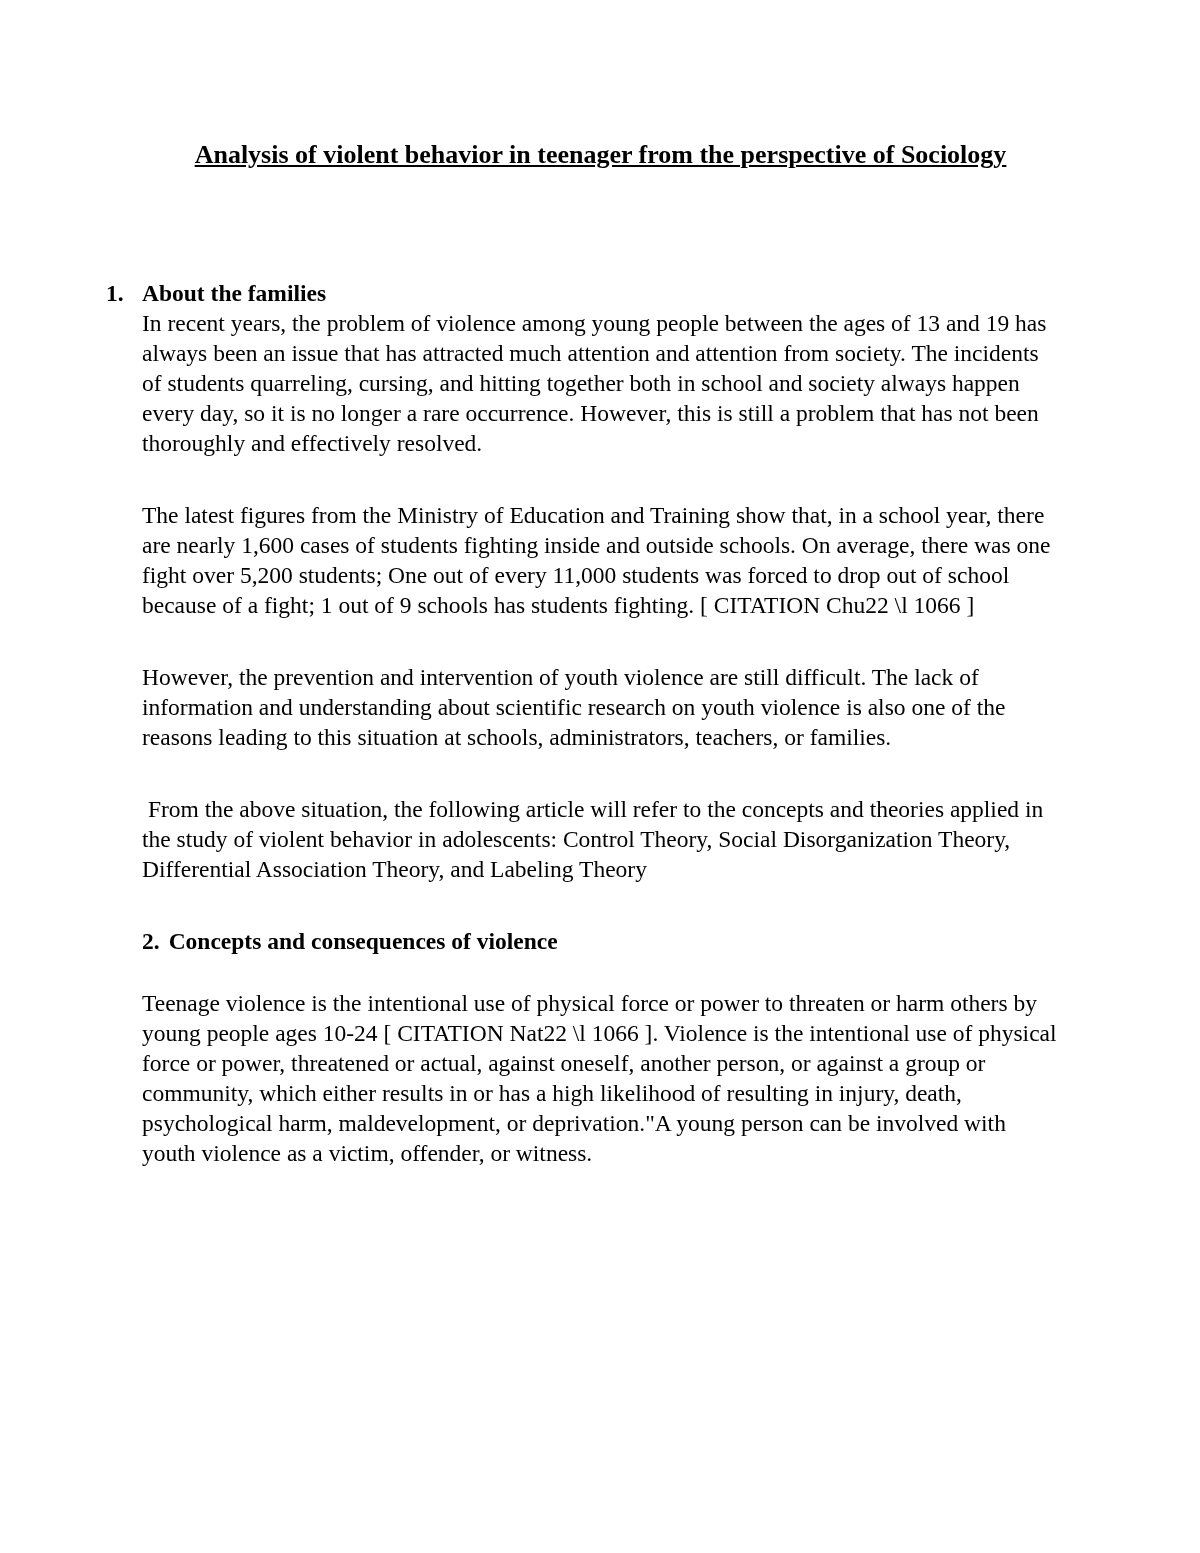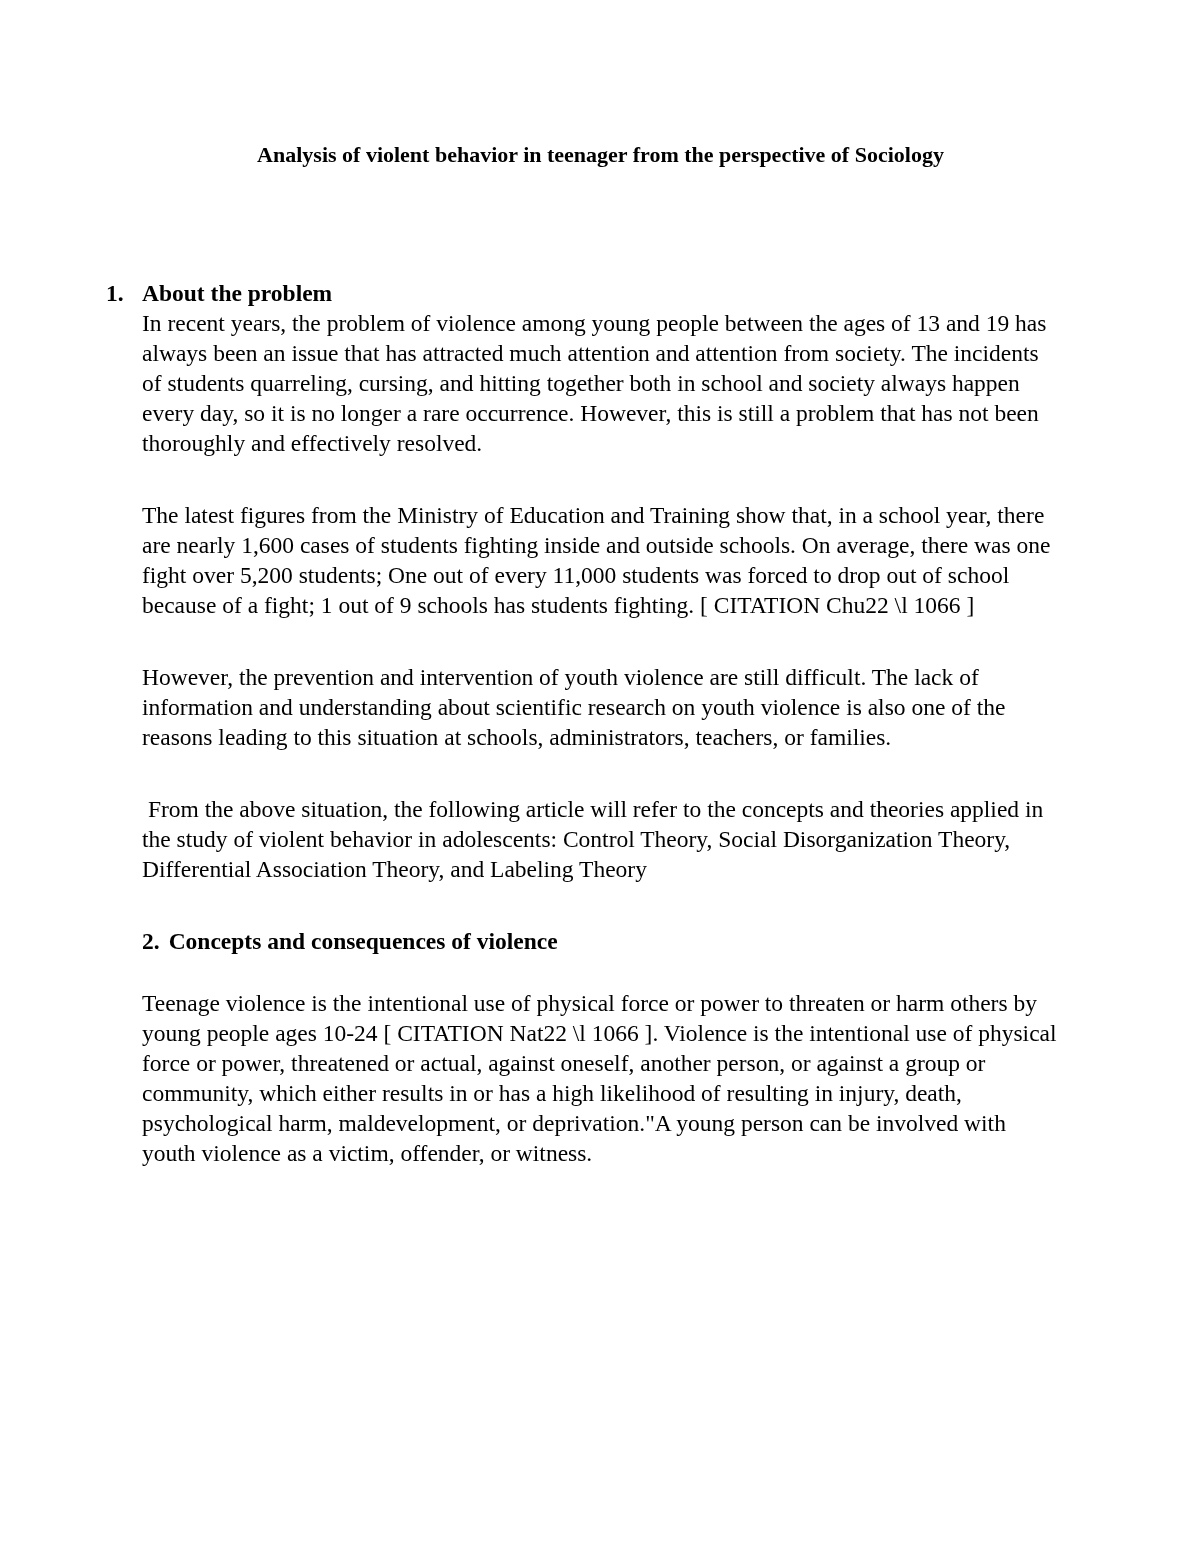--- a/index.html
+++ b/index.html
@@ -18,24 +18,25 @@
   }
   .doc {
     margin-left: 142px;
     width: 917px;
     padding-top: 131px;
     font-size: 23.5px;
     line-height: 30px;
   }
   .doc-title {
     font-weight: bold;
-    font-size: 22px;
+    font-size: 26px;
     line-height: 47px;
     text-align: center;
     margin: 0 0 100px 0;
+    text-decoration: underline;
   }
   .sec-head {
     position: relative;
     font-weight: bold;
   }
   .hang-num {
     position: absolute;
     left: -36px;
     top: 0;
   }
@@ -59,21 +60,21 @@
 </head>
 <body>
 
 <div class="page">
   <div class="doc">
 
     <h1 class="doc-title">Analysis of violent behavior in teenager from the perspective of Sociology</h1>
 
     <div class="sec-head">
       <span class="hang-num">1.</span>
-      <span>About the problem</span>
+      <span>About the families</span>
     </div>
 
     <div class="para">In recent years, the problem of violence among young people between the ages of 13 and 19 has always been an issue that has attracted much attention and attention from society. The incidents of students quarreling, cursing, and hitting together both in school and society always happen every day, so it is no longer a rare occurrence. However, this is still a problem that has not been thoroughly and effectively resolved.</div>
 
     <div class="para">The latest figures from the Ministry of Education and Training show that, in a school year, there are nearly 1,600 cases of students fighting inside and outside schools. On average, there was one fight over 5,200 students; One out of every 11,000 students was forced to drop out of school because of a fight; 1 out of 9 schools has students fighting. [ CITATION Chu22 \l 1066 ]</div>
 
     <div class="para">However, the prevention and intervention of youth violence are still difficult. The lack of information and understanding about scientific research on youth violence is also one of the reasons leading to this situation at schools, administrators, teachers, or families.</div>
 
     <div class="para mb-h2"> From the above situation, the following article will refer to the concepts and theories applied in the study of violent behavior in adolescents: Control Theory, Social Disorganization Theory, Differential Association Theory, and Labeling Theory</div>
 

